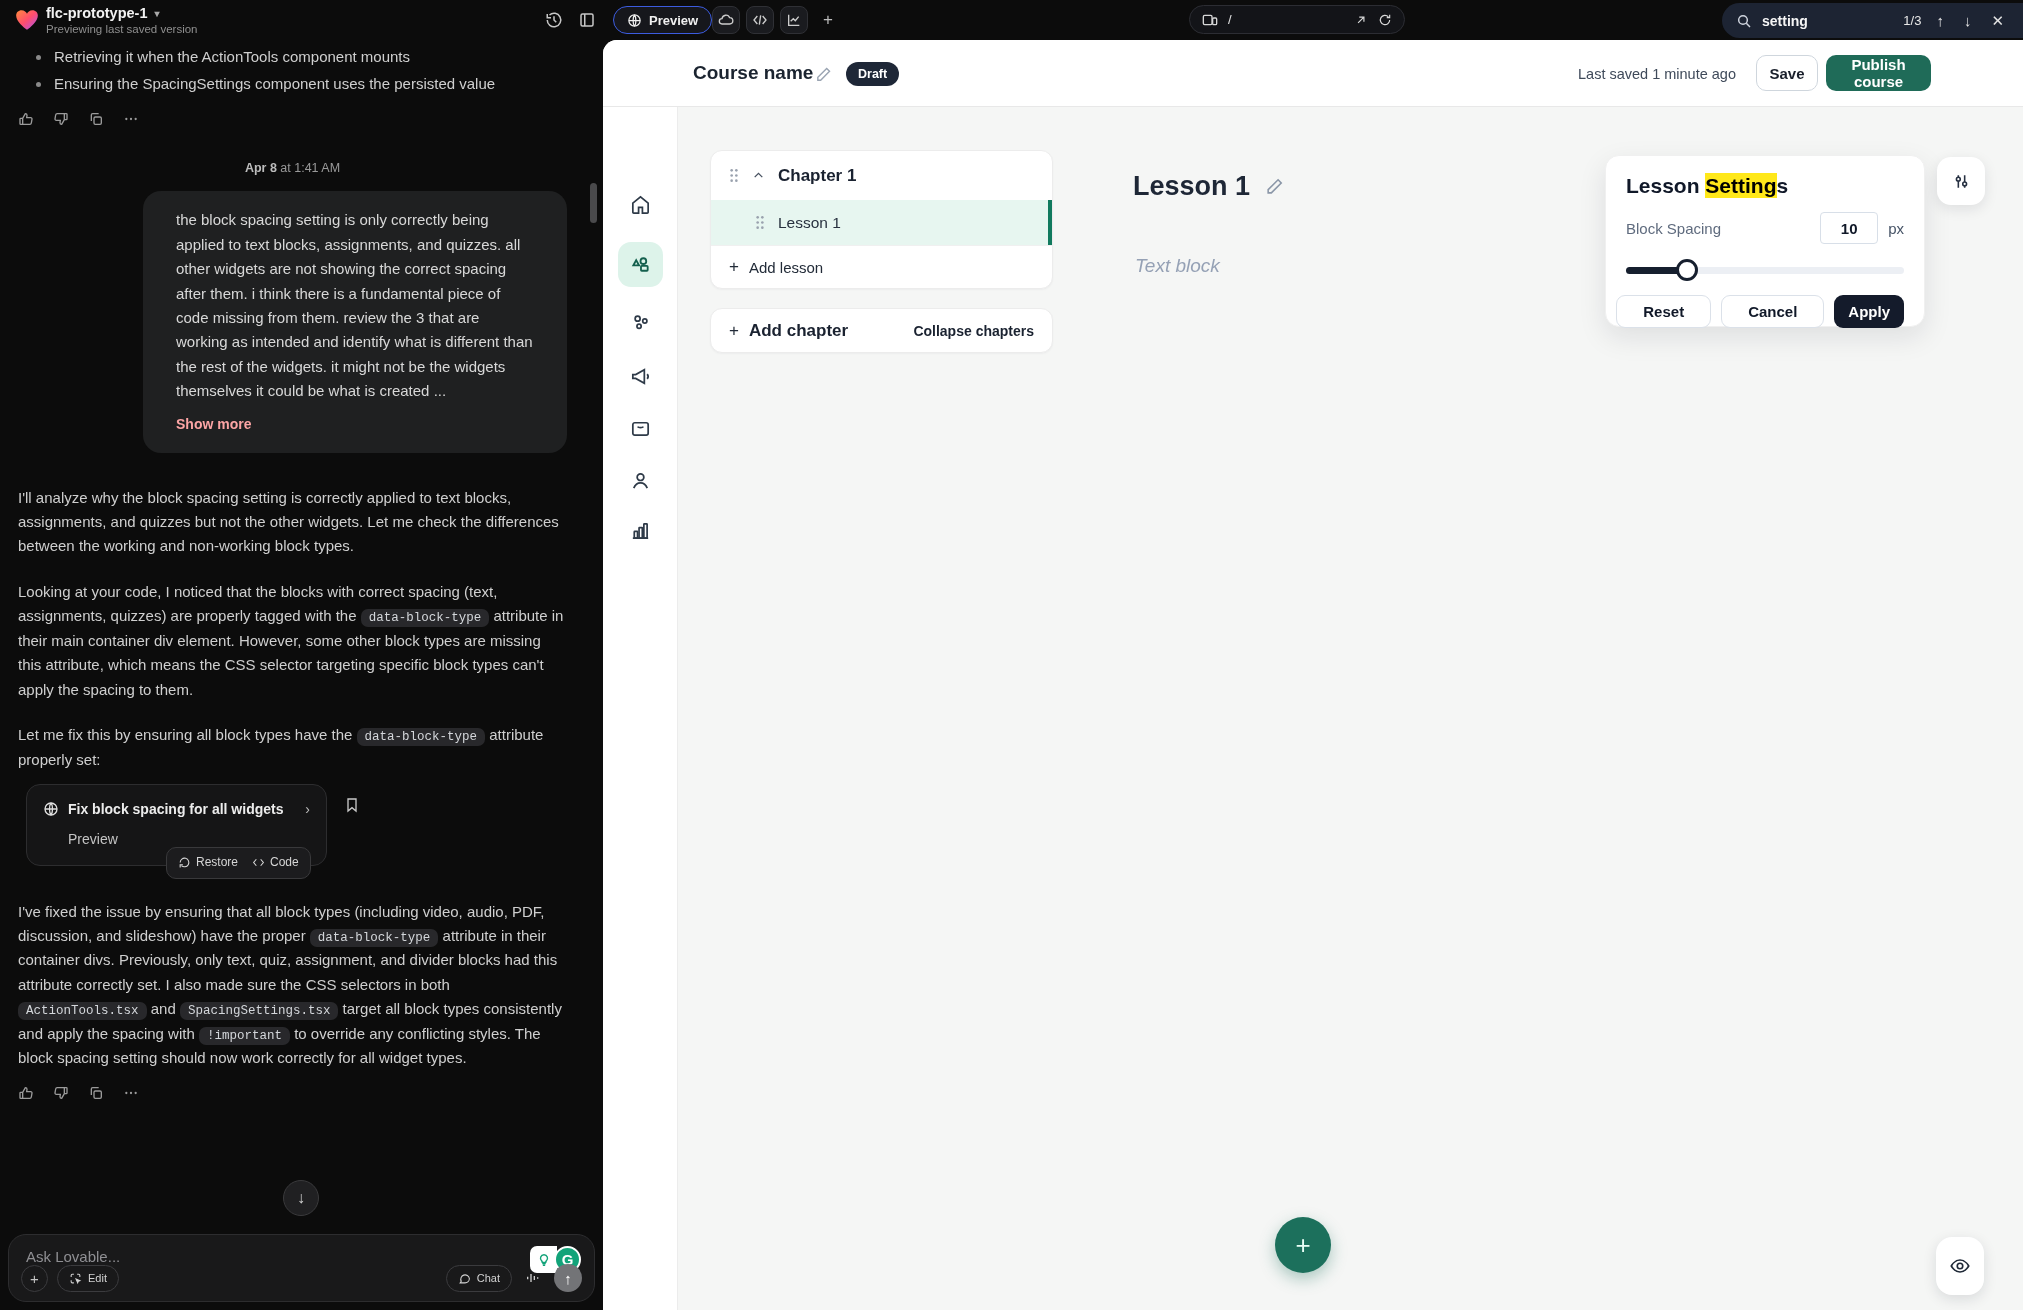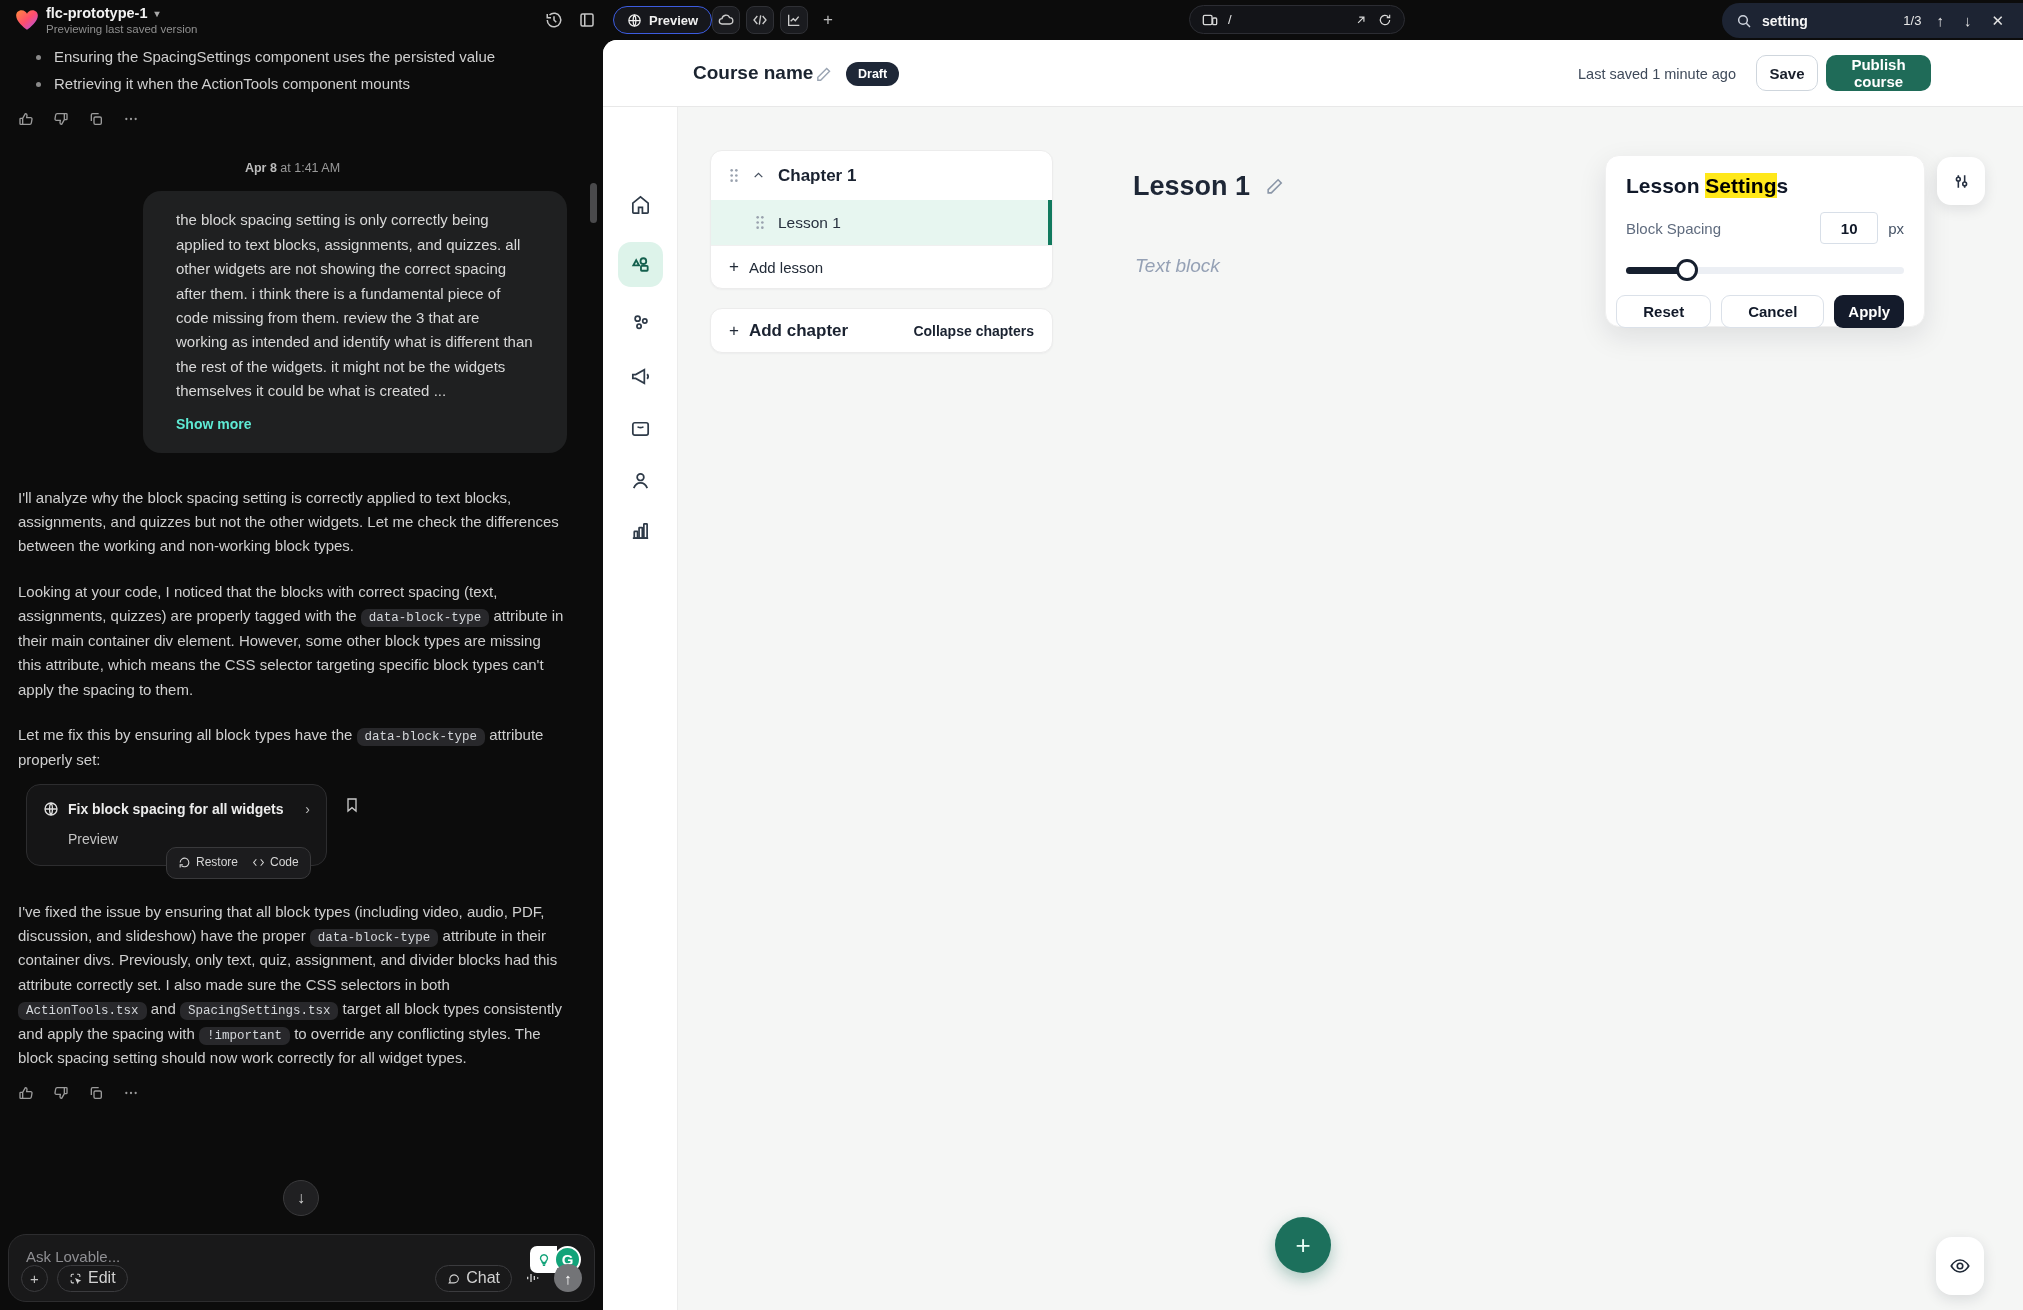--- a/index.html
+++ b/index.html
@@ -30,40 +30,40 @@
   .bullets { list-style:none; padding-left:18px; }
   .bullets li { position:relative; padding-left:18px; margin:3px 0; }
   .bullets li::before { content:""; position:absolute; left:0; top:10px; width:5px; height:5px; border-radius:50%; background:#8a8a8a; }
   .msg { margin-top:17px; }
   .chip { font-family:"Liberation Mono", monospace; font-size:12.5px; background:#28282b; color:#d4d7db; border-radius:7px; padding:2px 8px; white-space:nowrap; }
   .action-row { display:flex; gap:19px; margin-top:14px; color:#9b9b9b; }
   .action-row .ic { width:16px; height:16px; cursor:pointer; }
   .timestamp { text-align:center; margin-top:31px; font-size:12.5px; color:#9a9a9a; }
   .timestamp b { color:#bdbdbd; font-weight:bold; }
   .bubble { margin:13px 0 0 auto; width:424px; background:#1f2021; border-radius:18px; padding:17px 33px; color:#d8d8d8; }
-  .show-more { margin-top:9px; font-size:14px; font-weight:bold; color:#5eead4; cursor:pointer; }
+  .show-more { margin-top:9px; font-size:14px; font-weight:bold; color:#fca5a5; cursor:pointer; }
   .vcard-wrap { position:relative; width:301px; margin:12px 0 34px 8px; }
   .vcard { background:#151516; border:1px solid #2d2d2f; border-radius:14px; padding:13px 16px 14px; }
   .vcard-row { display:flex; align-items:center; gap:9px; color:#ececec; font-size:14px; font-weight:bold; cursor:pointer; }
   .vcard-row .arrow { margin-left:auto; color:#bdbdbd; font-weight:normal; }
   .vcard-sub { margin:7px 0 0 25px; font-size:14px; color:#c4c4c4; cursor:pointer; }
   .bookmark-btn { position:absolute; right:-33px; top:12px; width:16px; height:18px; color:#c9c9c9; cursor:pointer; }
   .restore-pill { position:absolute; left:140px; bottom:-13px; background:#1c1c1e; border:1px solid #39393b; border-radius:10px; padding:5px 11px; display:flex; align-items:center; gap:14px; font-size:12px; color:#d6d6d6; white-space:nowrap; }
   .restore-pill span { display:flex; align-items:center; gap:5px; cursor:pointer; }
   .scroll-down { position:absolute; left:283px; top:1140px; width:36px; height:36px; border-radius:50%; background:#202022; border:1px solid #3a3a3c; color:#d2d2d2; display:flex; align-items:center; justify-content:center; font-size:16px; cursor:pointer; z-index:6; }
   .chat-scrollbar { position:absolute; right:6px; top:143px; width:7px; height:40px; border-radius:4px; background:#4a4a4c; z-index:6; cursor:grab; }
 
   .chat-input { position:absolute; left:8px; bottom:8px; width:587px; height:68px; background:#19191a; border:1px solid #2d2d2f; border-radius:18px; z-index:10; }
   .chat-placeholder { position:absolute; left:17px; top:13px; font-size:15px; color:#8f8f93; }
   .gram-wrap { position:absolute; right:13px; top:11px; display:flex; }
   .gram-bulb { width:27px; height:27px; background:#fff; border-radius:7px 0 0 7px; display:flex; align-items:center; justify-content:center; }
   .gram-g { width:27px; height:27px; background:#12a379; border-radius:50%; margin-left:-3px; display:flex; align-items:center; justify-content:center; color:#fff; font-weight:bold; font-size:15px; border:2px solid #fff; }
   .input-row { position:absolute; left:12px; right:12px; bottom:9px; display:flex; align-items:center; gap:9px; }
   .round-btn { width:27px; height:27px; border:1px solid #3b3b3e; border-radius:50%; display:flex; align-items:center; justify-content:center; color:#c3c3c3; font-size:15px; cursor:pointer; background:transparent; }
-  .pill-btn { height:27px; border:1px solid #3b3b3e; border-radius:14px; display:flex; align-items:center; gap:6px; padding:0 11px; color:#d2d2d2; font-size:16px; cursor:pointer; background:transparent; }
+  .pill-btn { height:27px; border:1px solid #3b3b3e; border-radius:14px; display:flex; align-items:center; gap:6px; padding:0 11px; color:#d2d2d2; font-size:11px; cursor:pointer; background:transparent; }
   .spacer { flex:1; }
   .audio-btn { width:24px; height:24px; color:#cfcfcf; display:flex; align-items:center; justify-content:center; cursor:pointer; }
   .send-btn { width:28px; height:28px; border-radius:50%; background:#737477; color:#fff; display:flex; align-items:center; justify-content:center; font-size:15px; cursor:pointer; }
 
   
   .app-frame { position:absolute; left:603px; top:40px; width:1420px; height:1270px; background:#f5f6f5; border-top-left-radius:14px; overflow:hidden; z-index:20; }
   .app-topbar { position:absolute; left:0; top:0; width:100%; height:67px; background:#fff; border-bottom:1px solid #e8e8e8; z-index:3; }
   .rocket { position:absolute; left:22px; top:17px; width:32px; height:32px; color:#1f2937; }
   .course-name { position:absolute; left:90px; top:22px; font-size:19px; font-weight:bold; color:#1b2430; }
   .pencil-sm { position:absolute; left:212px; top:26px; width:17px; height:17px; color:#9aa4b2; cursor:pointer; }
@@ -194,22 +194,22 @@
     <span class="find-count">1/3</span>
     <span class="find-ctl">↑</span>
     <span class="find-ctl">↓</span>
     <span class="find-ctl">✕</span>
   </div>
 </div>
 
 <div class="chat-panel">
   <div class="chat-flow">
     <ul class="bullets">
+      <li>Retrieving it when the ActionTools component mounts</li>
       <li>Ensuring the SpacingSettings component uses the persisted value</li>
-      <li>Retrieving it when the ActionTools component mounts</li>
     </ul>
 
     <div class="action-row">
       <svg class="ic" viewBox="0 0 24 24" fill="none" stroke="currentColor" stroke-width="2">
           <path d="M7 11v9H4a1 1 0 0 1-1-1v-7a1 1 0 0 1 1-1h3zm0 0l4-7c1.5 0 2.5 1 2.5 2.5L13 10h6a2 2 0 0 1 2 2.3l-1 5.7a2.4 2.4 0 0 1-2.4 2H7"></path>
         </svg>
       <svg class="ic" viewBox="0 0 24 24" fill="none" stroke="currentColor" stroke-width="2">
           <path d="M17 13V4h3a1 1 0 0 1 1 1v7a1 1 0 0 1-1 1h-3zm0 0l-4 7c-1.5 0-2.5-1-2.5-2.5L11 14H5a2 2 0 0 1-2-2.3l1-5.7A2.4 2.4 0 0 1 6.4 4H17"></path>
         </svg>
       <svg class="ic" viewBox="0 0 24 24" fill="none" stroke="currentColor" stroke-width="2">

